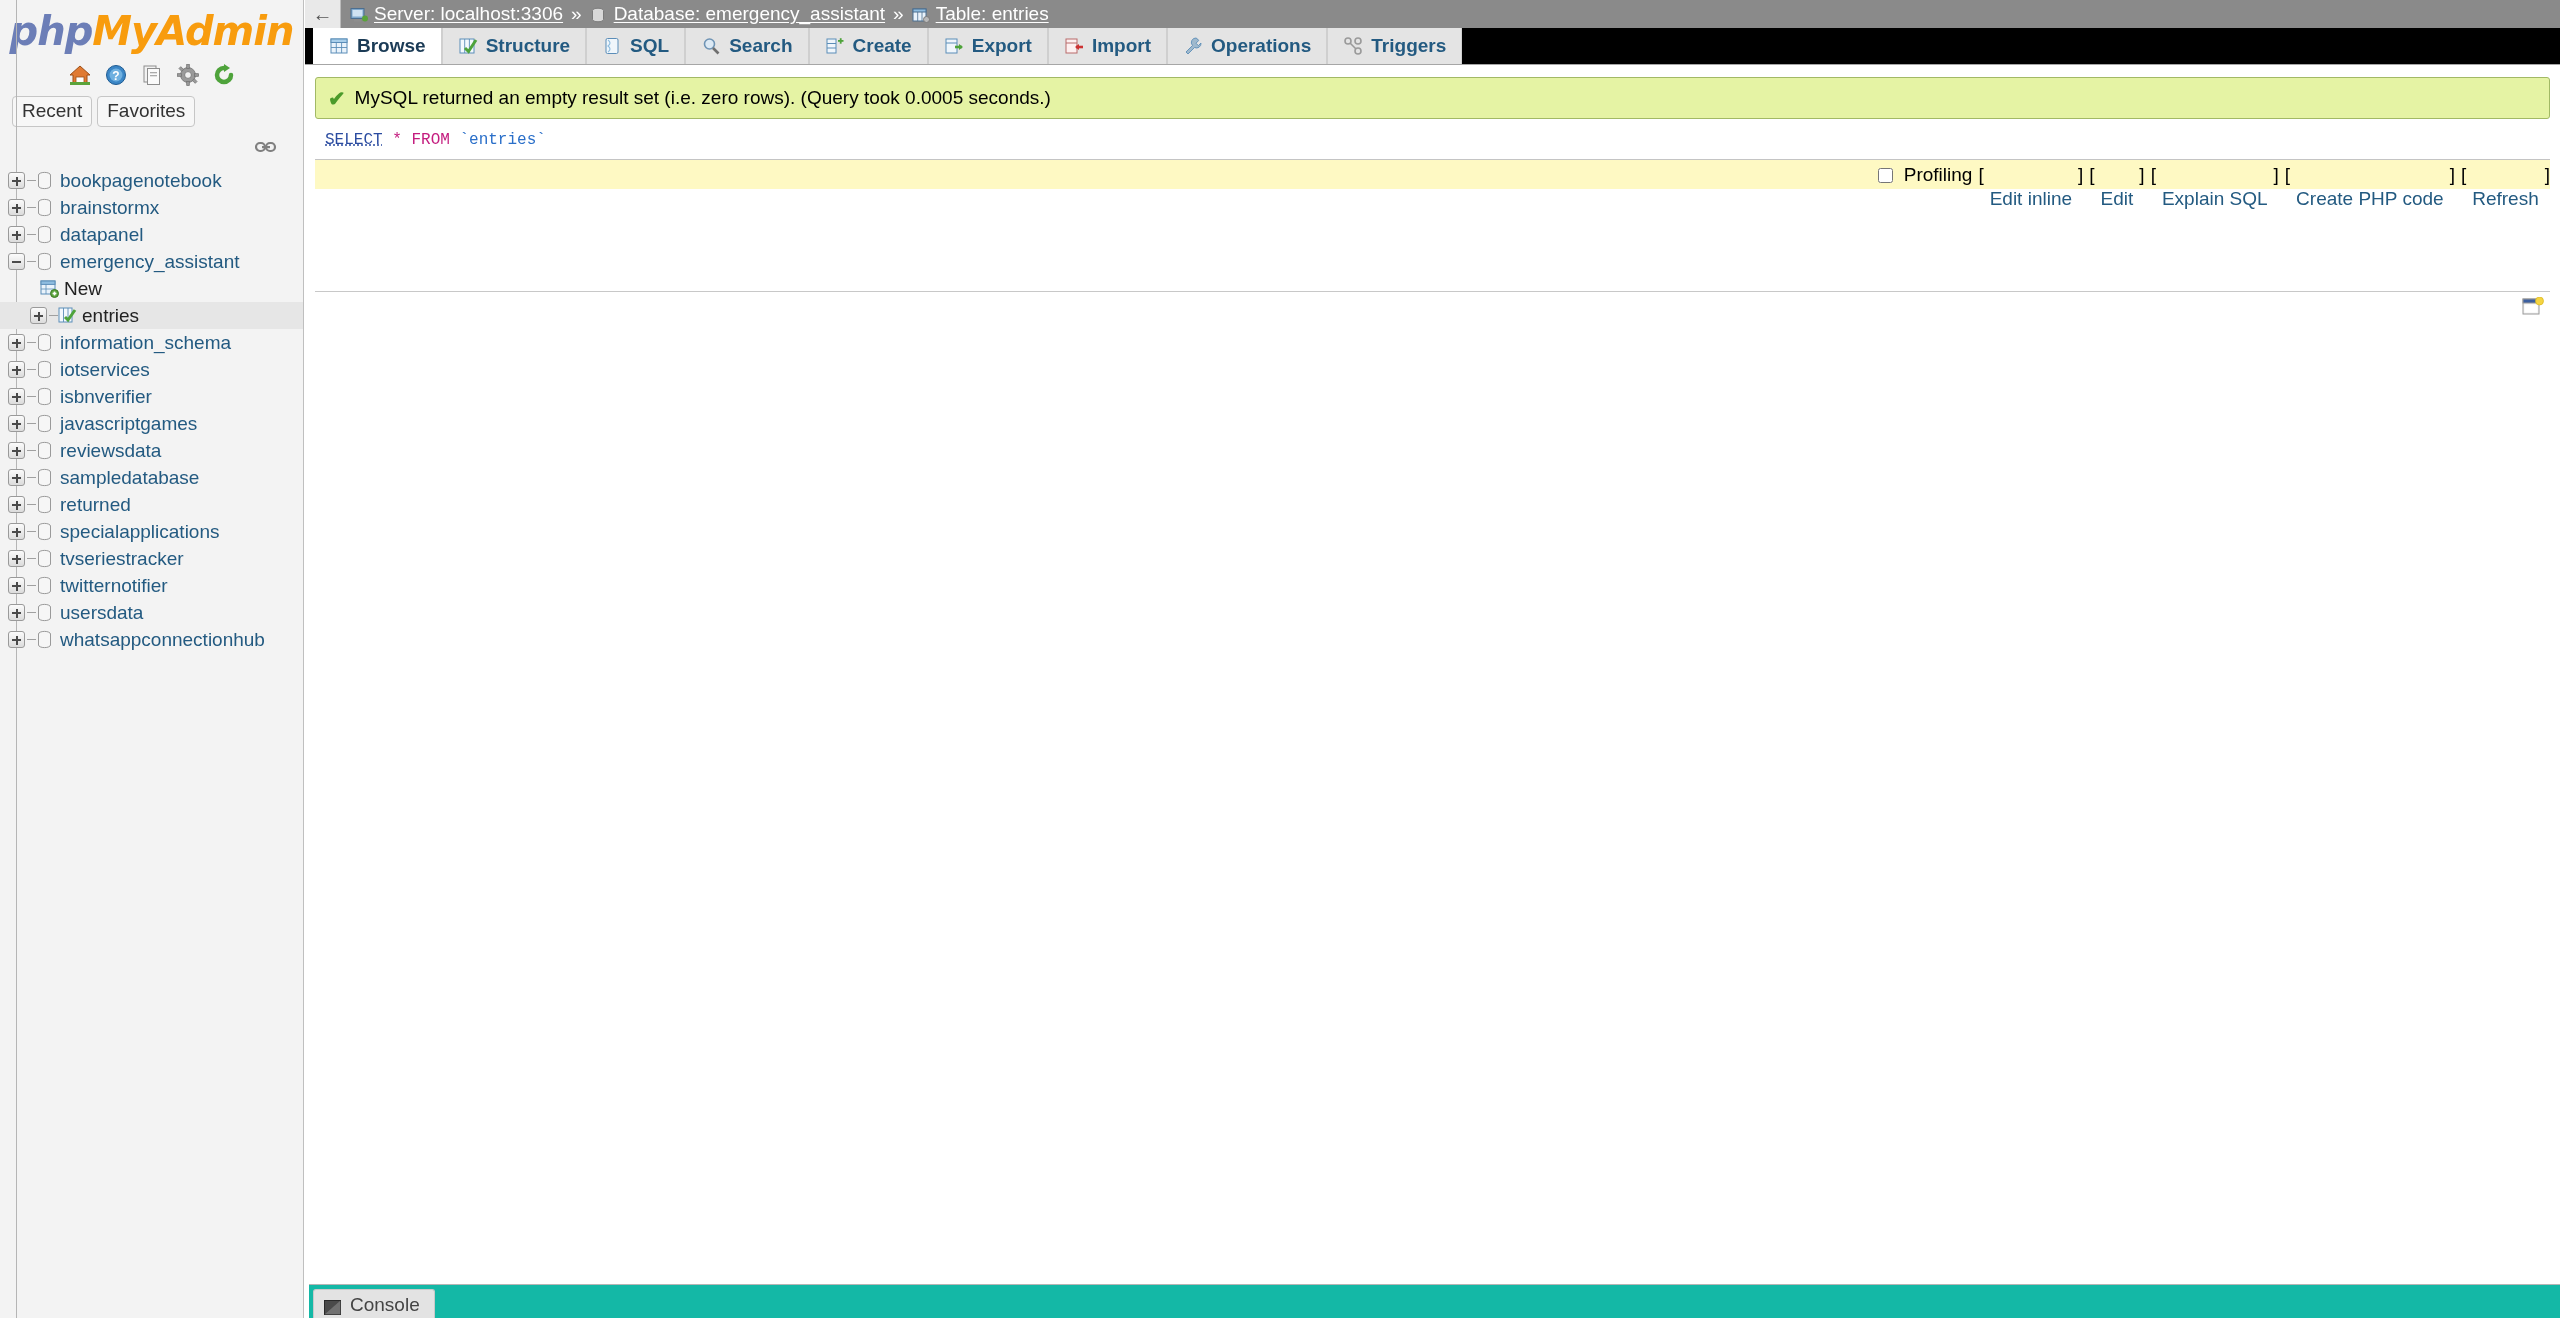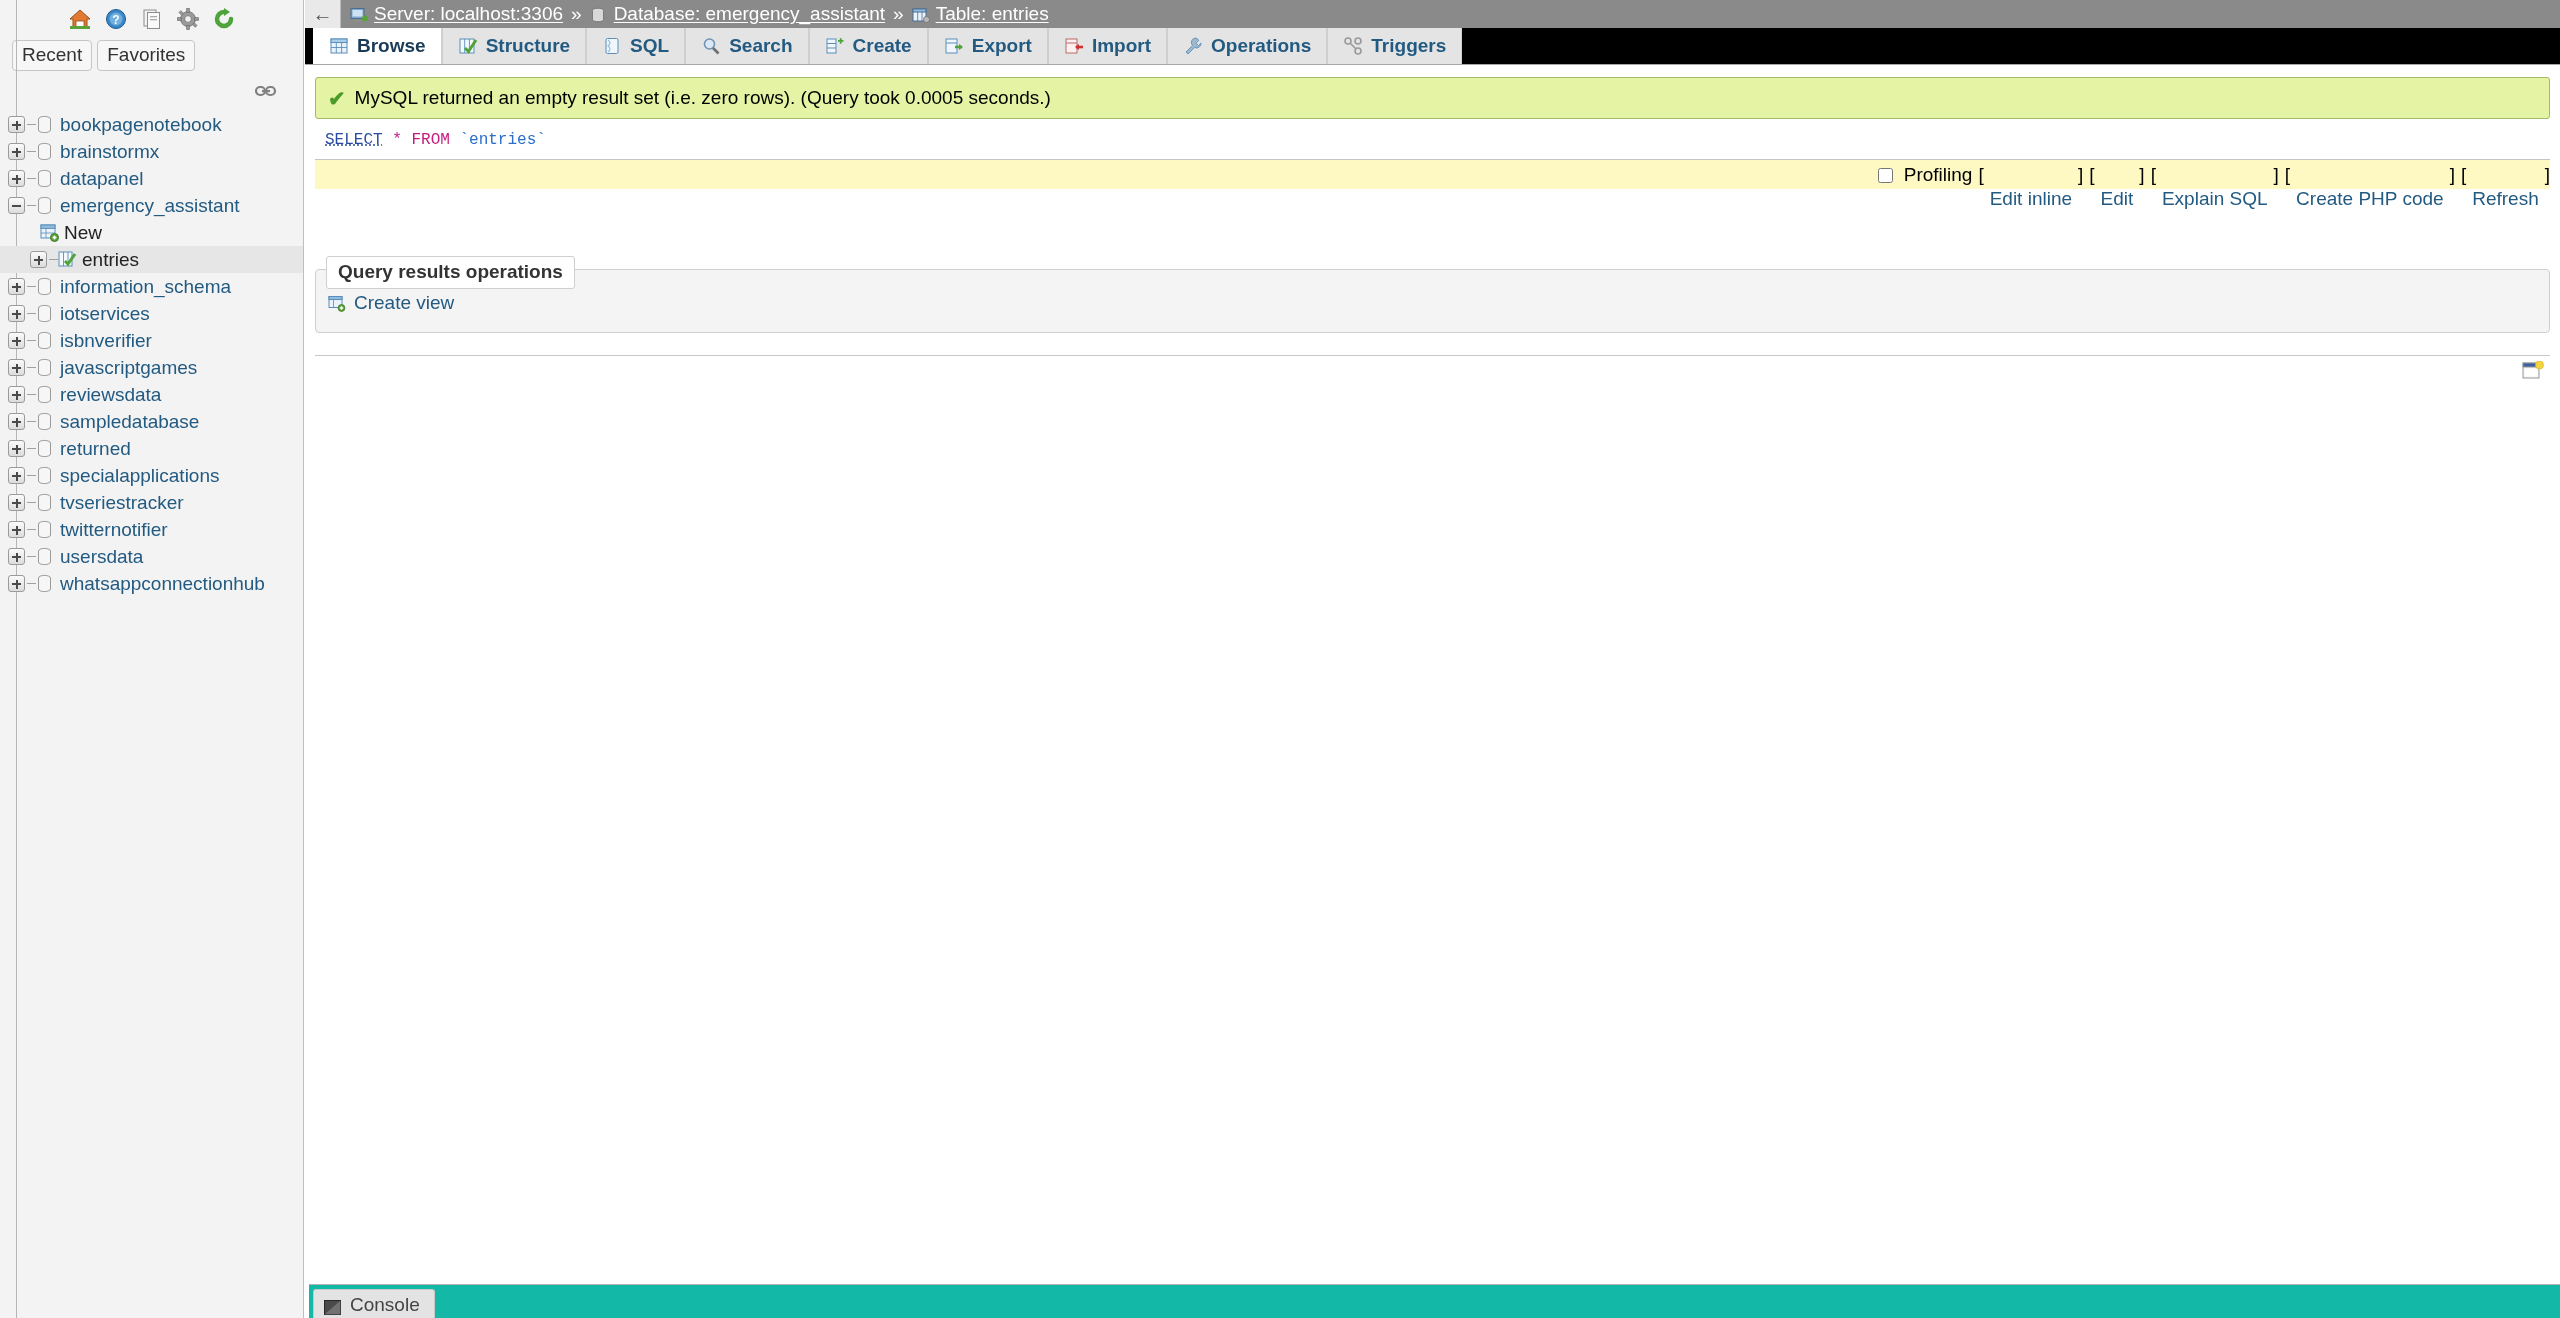--- a/index.html
+++ b/index.html
@@ -260,20 +260,25 @@
   }
   .console-ico { width: 17px; height: 15px; flex: 0 0 17px; }
 </style>
 </head>
 <body>
 
 <div id="page">
 
   <div id="sidebar">
 
+    <div id="logo-wrap">
+      <span class="logo-text">
+        <span class="logo-php">php</span><span class="logo-my">My</span><span class="logo-admin">Admin</span>
+      </span>
+    </div>
 
     <div id="icon-row">
       <span class="ico">
         <svg width="26" height="26" viewBox="0 0 26 26">
           <path d="M13 4 L23 13 L20 13 L20 22 L6 22 L6 13 L3 13 Z" fill="#e07a32" stroke="#9c4f17" stroke-width="1"></path>
           <rect x="9" y="15" width="8" height="7" fill="#fff" stroke="#9c4f17" stroke-width="0.8"></rect>
           <rect x="3" y="20" width="20" height="3" fill="#5aa33a"></rect>
         </svg>
       </span>
       <span class="ico">
@@ -683,36 +688,20 @@
         <span class="brk">]</span>
       <span class="brk">[</span>
         <a>Refresh</a>
         <span class="brk">]</span>
     </div>
 
     <div id="results-wrap">
       <div id="empty-rows"></div>
     </div>
 
-    <div id="qro">
-      <div id="qro-legend">Query results operations</div>
-      <div id="create-view">
-        <span class="cv-icon">
-          <svg width="18" height="17" viewBox="0 0 18 17">
-            <rect x="1" y="1.5" width="13" height="11" fill="#eaf3fb" stroke="#5b8db8"></rect>
-            <rect x="1" y="1.5" width="13" height="3" fill="#8fbde0" stroke="#5b8db8"></rect>
-            <line x1="5.5" y1="4.5" x2="5.5" y2="12.5" stroke="#5b8db8" stroke-width="0.8"></line>
-            <circle cx="13.5" cy="13" r="3.4" fill="#5aa33a" stroke="#3d7a25" stroke-width="0.8"></circle>
-            <rect x="11.8" y="12.3" width="3.4" height="1.4" fill="#fff"></rect>
-            <rect x="12.8" y="11.3" width="1.4" height="3.4" fill="#fff"></rect>
-          </svg>
-        </span>
-        <span>Create view</span>
-      </div>
-    </div>
 
     <div id="bottom-rule">
       <span id="corner-icon">
         <svg width="22" height="20" viewBox="0 0 22 20">
           <rect x="1" y="2" width="16" height="15" fill="#f2f2f2" stroke="#9a9a9a"></rect>
           <rect x="1" y="2" width="16" height="4" fill="#3b5fa0" stroke="#9a9a9a"></rect>
           <rect x="2.5" y="7.5" width="13" height="8" fill="#fff"></rect>
           <circle cx="17.5" cy="4" r="4" fill="#f5d441" stroke="#d9b61e" stroke-width="0.7"></circle>
         </svg>
       </span>

